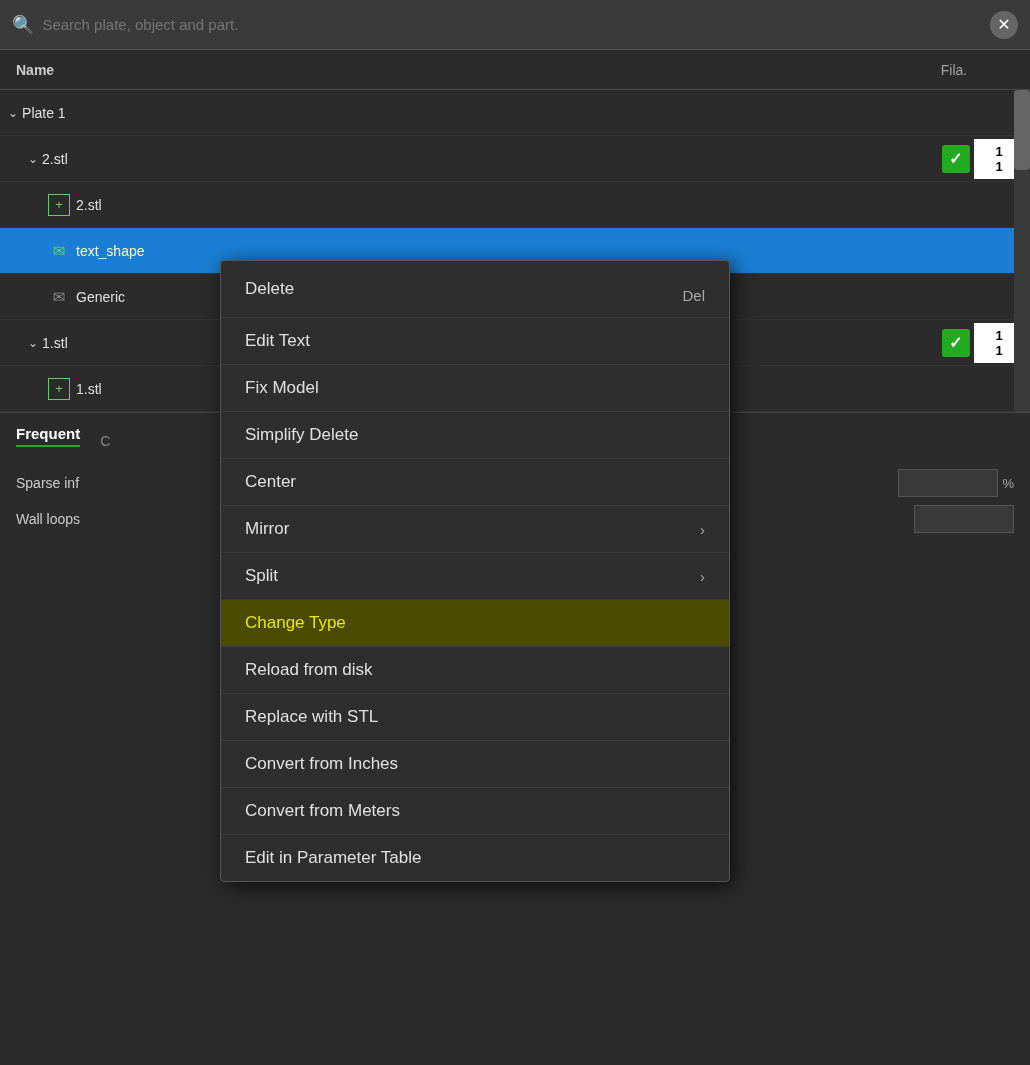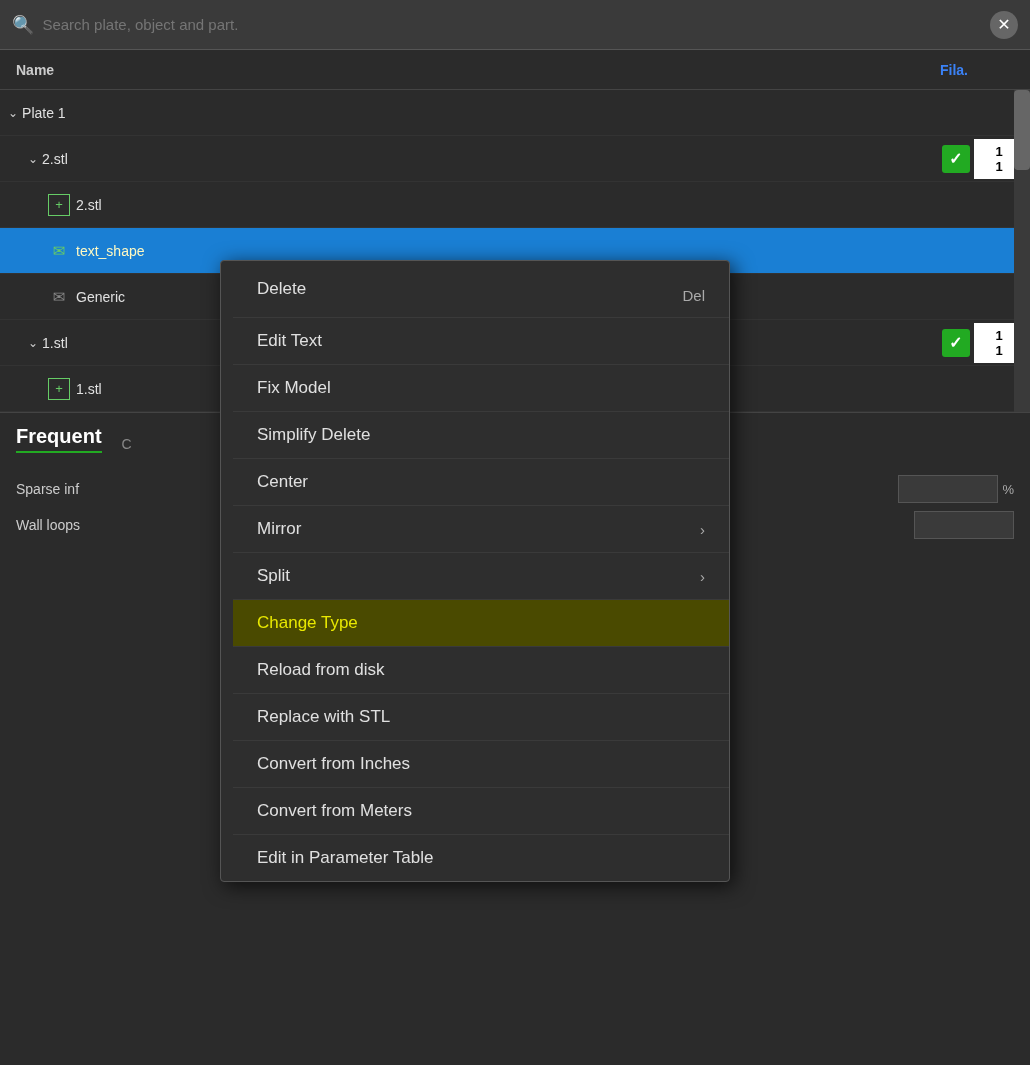--- a/index.html
+++ b/index.html
@@ -64,22 +64,22 @@
       flex: 1;
       padding-left: 16px;
       font-size: 14px;
       font-weight: bold;
       color: #ccc;
     }
     .col-fila {
       width: 120px;
       text-align: center;
       font-size: 14px;
-      font-weight: bold;
-      color: #3b82f6;
+      font-weight: normal;
+      color: #a3a3a3;
     }
     .col-scrollbar {
       width: 16px;
     }
 
     
     .tree-area {
       position: relative;
     }
     .tree-row {
@@ -156,21 +156,21 @@
       align-items: center;
       margin-right: 4px;
     }
 
     
     .frequent-section {
       padding: 12px 16px;
       border-top: 1px solid #444;
     }
     .frequent-title {
-      font-size: 20px;
+      font-size: 15px;
       font-weight: bold;
       color: white;
       border-bottom: 2px solid #22aa22;
       display: inline-block;
       padding-bottom: 3px;
       margin-bottom: 10px;
     }
     .frequent-tab2 {
       font-size: 14px;
       color: #888;
@@ -222,21 +222,20 @@
     .context-menu {
       position: absolute;
       left: 220px;
       top: 260px;
       width: 510px;
       background: #2e2e2e;
       border: 1px solid #555;
       border-radius: 4px;
       z-index: 100;
       box-shadow: 4px 4px 20px rgba(0,0,0,0.7);
-      padding-left: 12px;
     }
     .ctx-item {
       display: flex;
       align-items: center;
       justify-content: space-between;
       padding: 13px 24px;
       font-size: 17px;
       color: #e0e0e0;
       cursor: pointer;
       border-bottom: 1px solid #3a3a3a;

